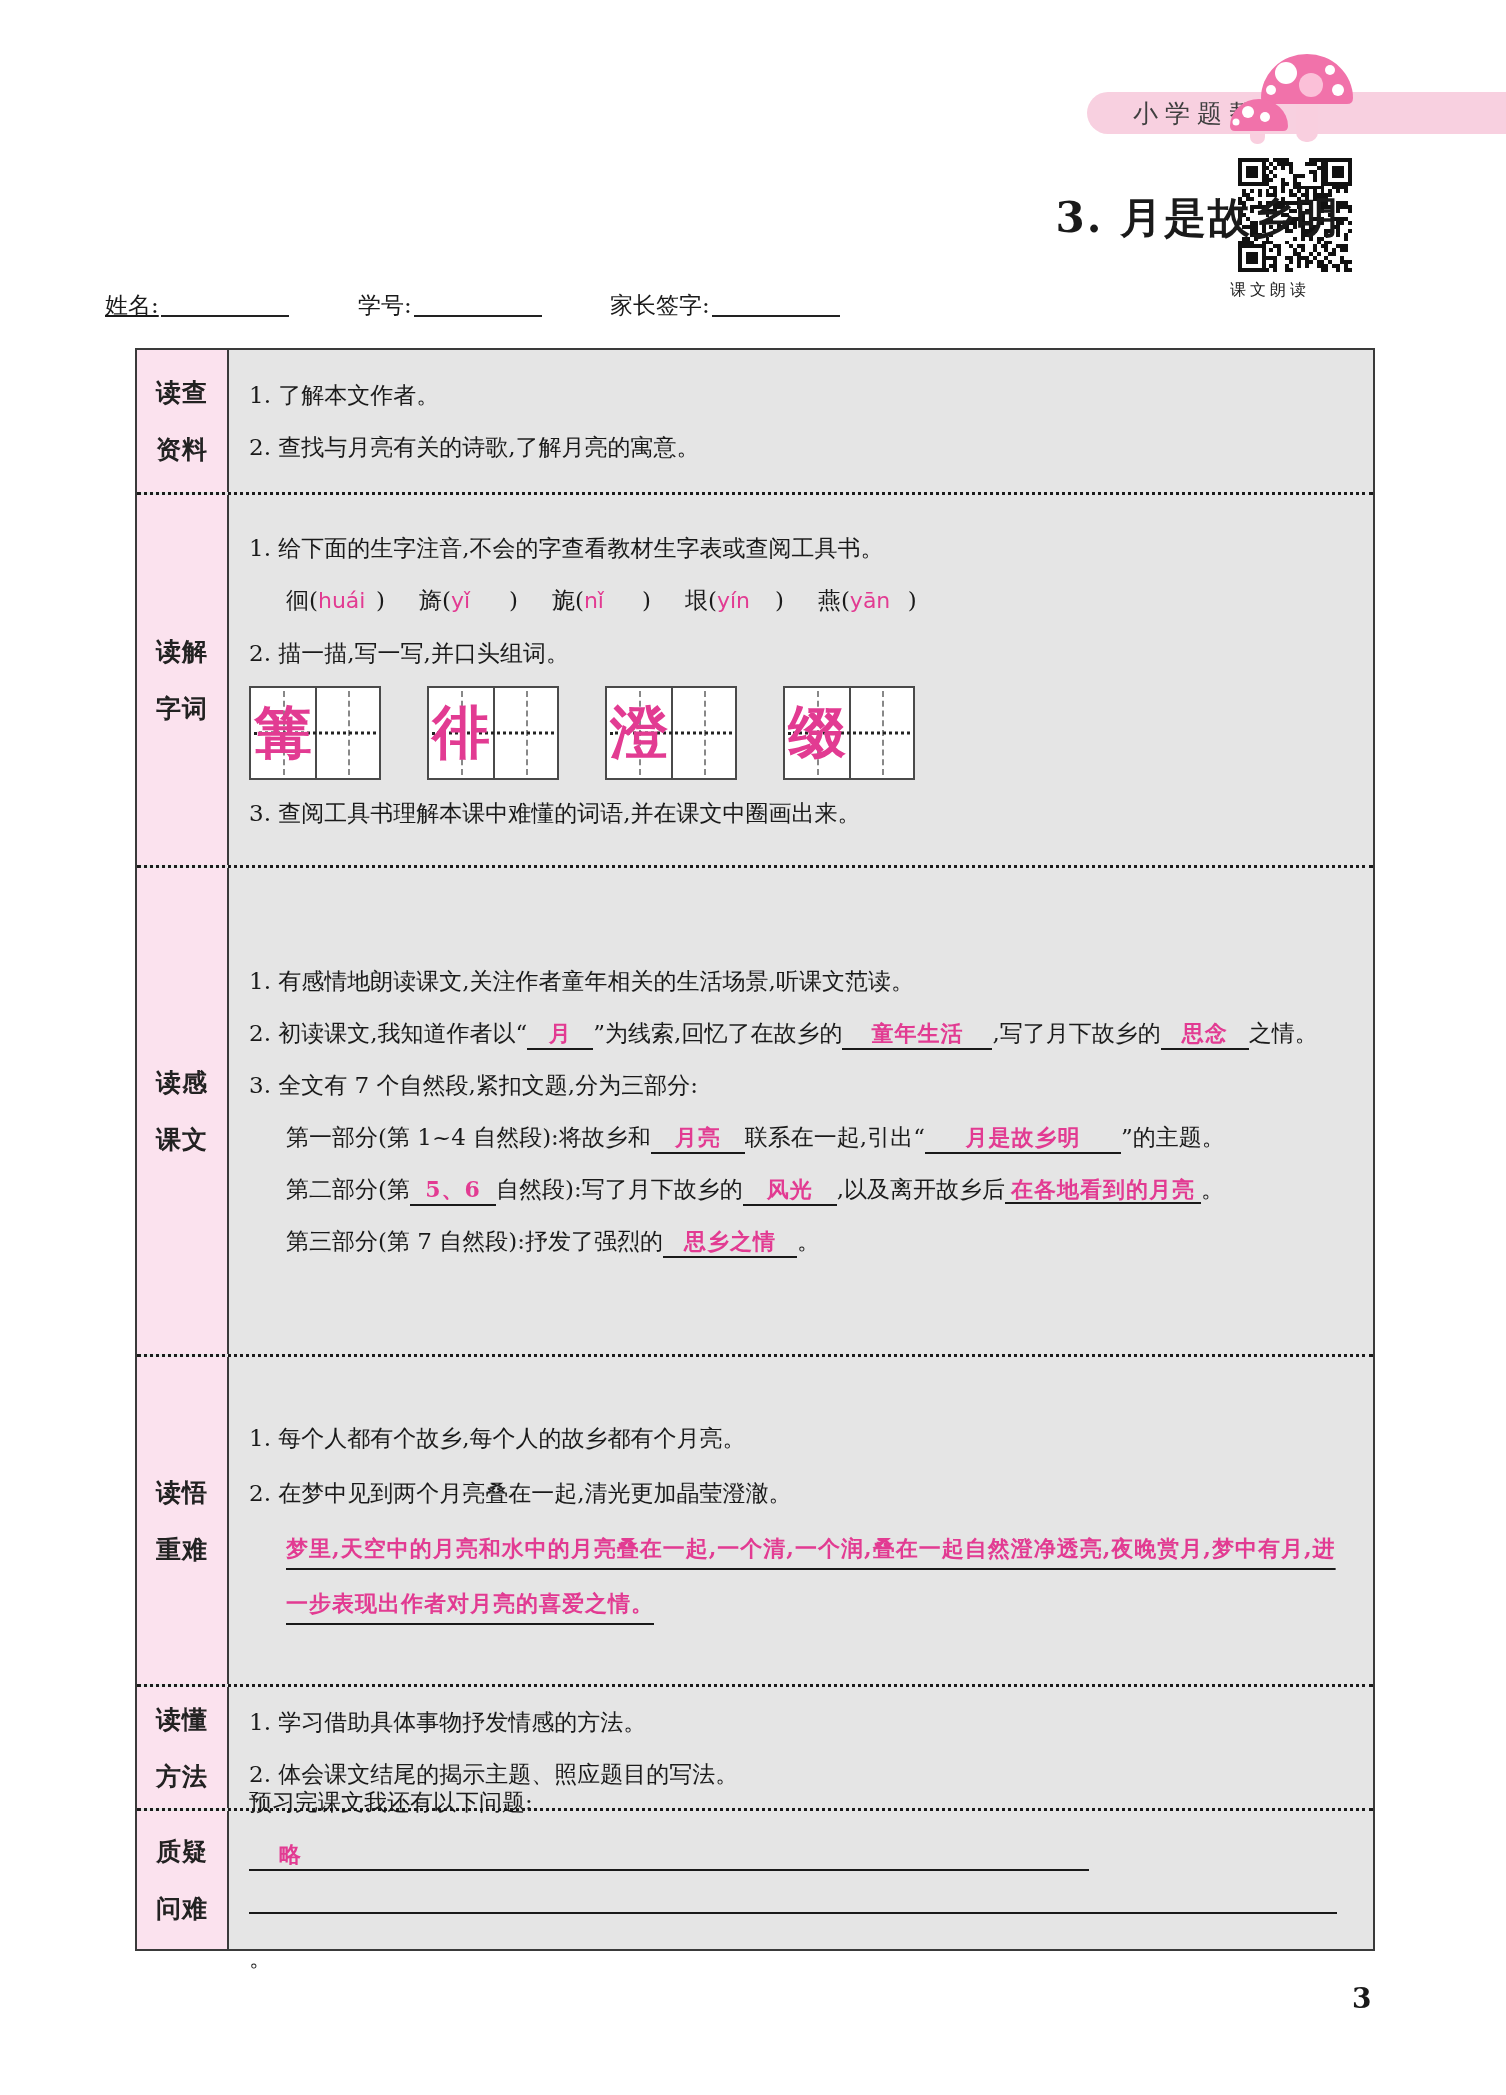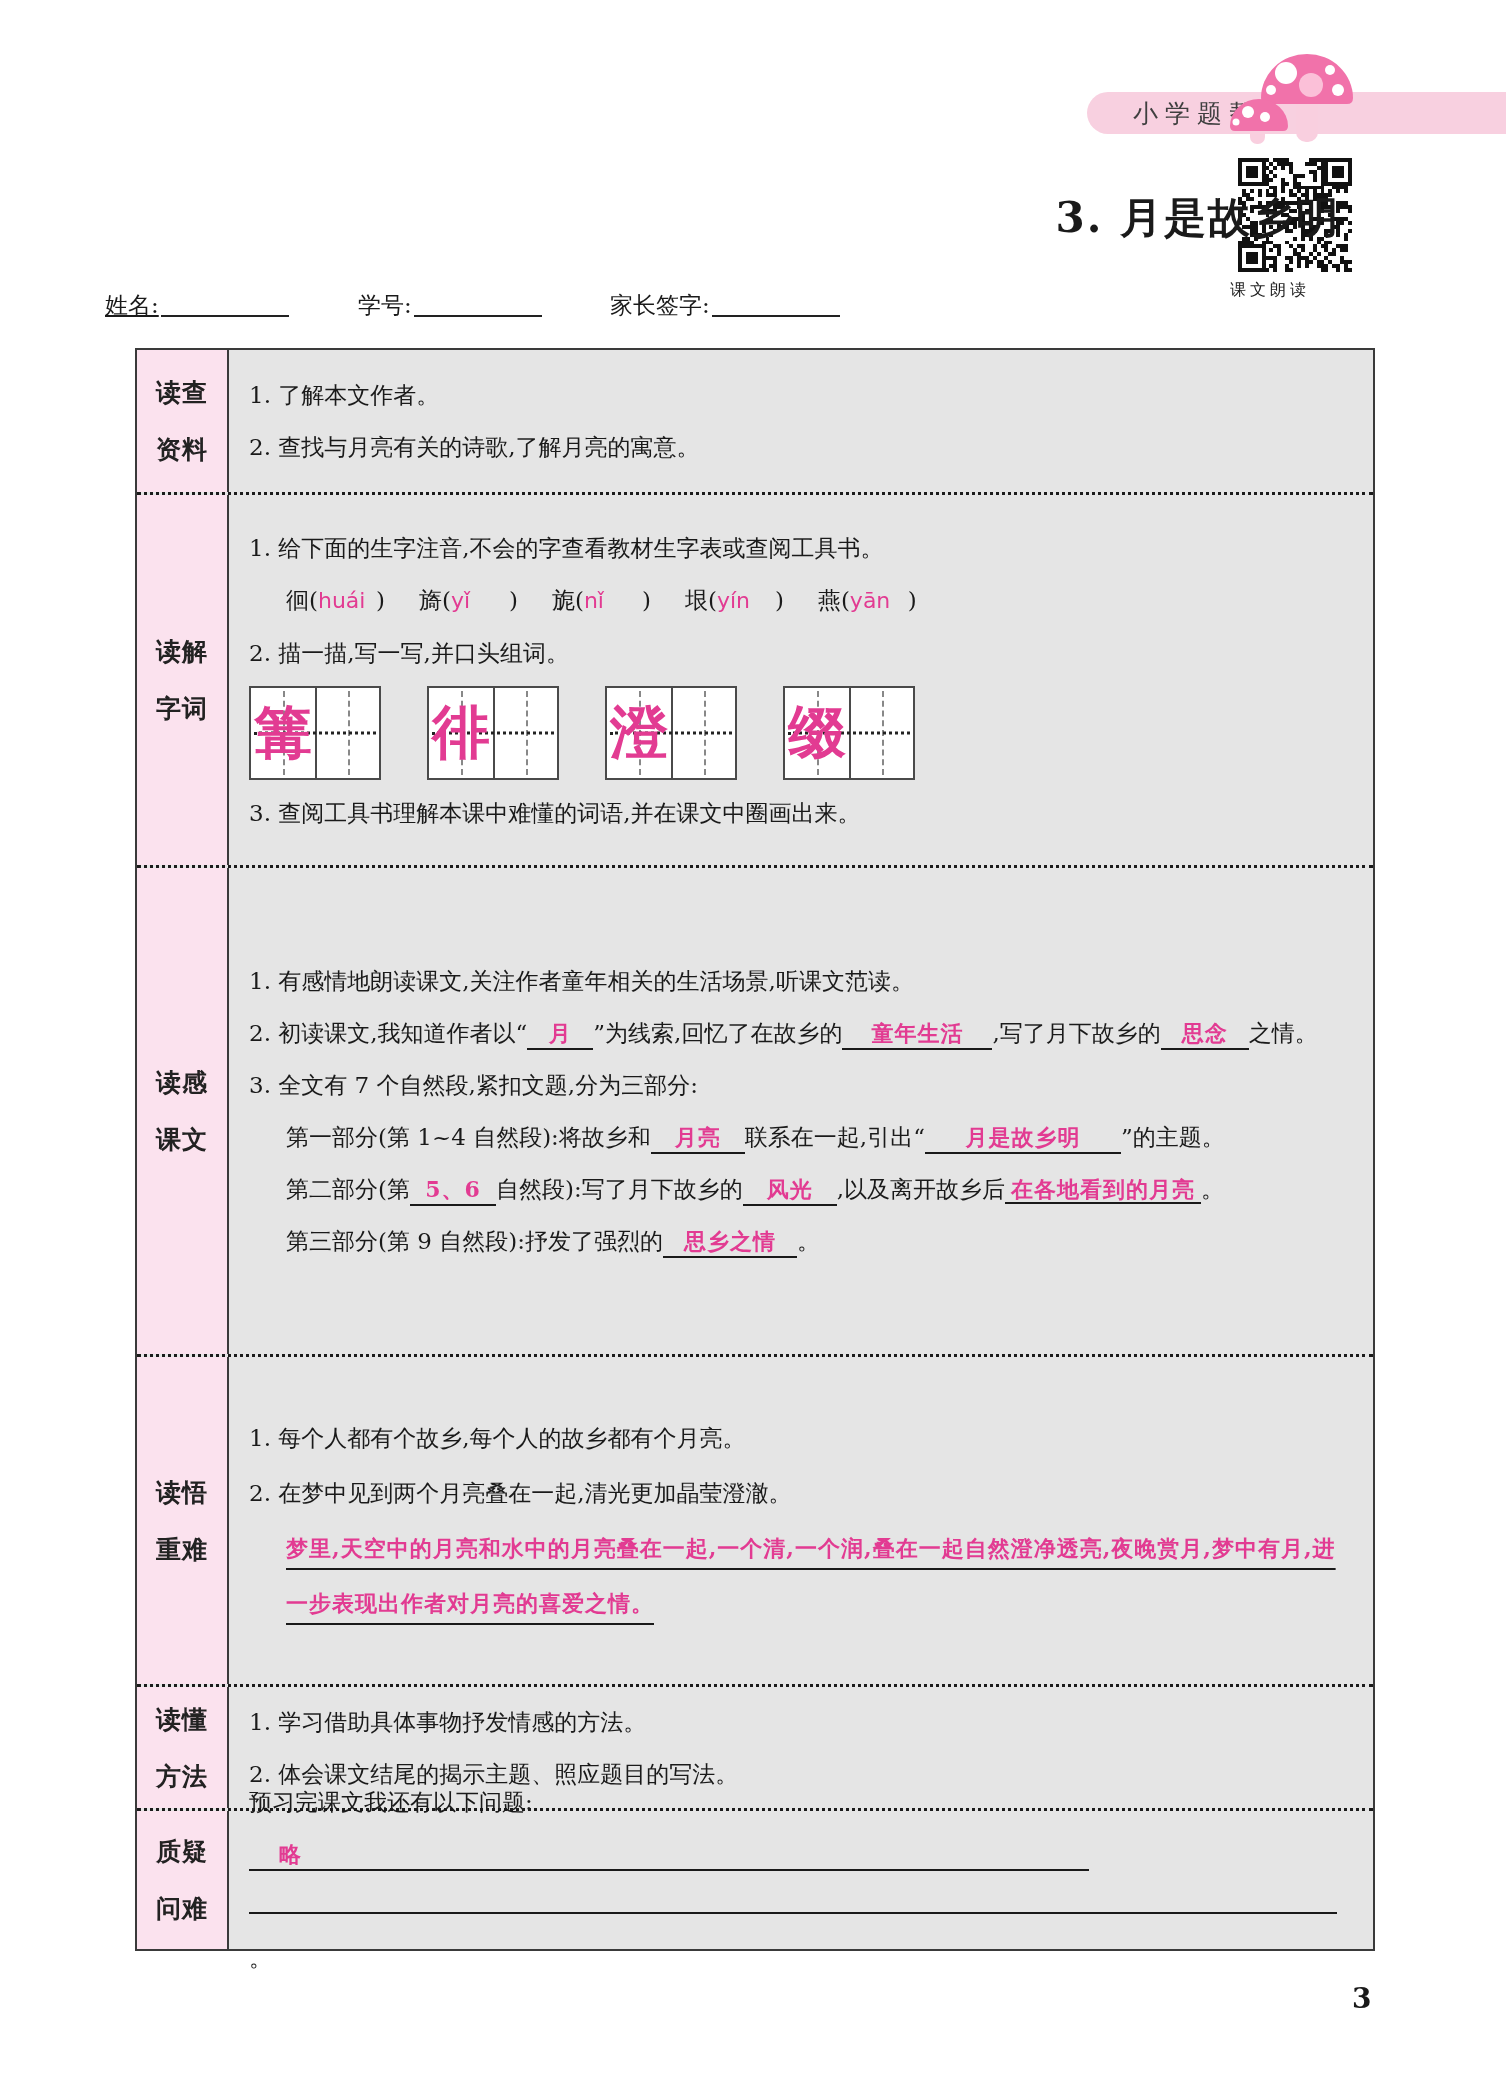--- a/index.html
+++ b/index.html
@@ -592,21 +592,21 @@
         <div class="sec-label">
           <div>读感</div>
           <div>课文</div>
         </div>
         <div class="sec-body">
           <div class="line"><span>1. 有感情地朗读课文,关注作者童年相关的生活场景,听课文范读。</span></div>
           <div class="line"><span>2. 初读课文,我知道作者以“</span><span class="blank" style="min-width: 66px;"><span class="ans">月</span></span><span>”为线索,回忆了在故乡的</span><span class="blank" style="min-width: 150px;"><span class="ans">童年生活</span></span><span>,写了月下故乡的</span><span class="blank" style="min-width: 88px;"><span class="ans">思念</span></span><span>之情。</span></div>
           <div class="line"><span>3. 全文有 7 个自然段,紧扣文题,分为三部分:</span></div>
           <div class="line indent"><span>第一部分(第 1~4 自然段):将故乡和</span><span class="blank" style="min-width: 94px;"><span class="ans">月亮</span></span><span>联系在一起,引出“</span><span class="blank" style="min-width: 196px;"><span class="ans">月是故乡明</span></span><span>”的主题。</span></div>
           <div class="line indent"><span>第二部分(第</span><span class="blank" style="min-width: 86px;"><span class="ans">5、6</span></span><span>自然段):写了月下故乡的</span><span class="blank" style="min-width: 94px;"><span class="ans">风光</span></span><span>,以及离开故乡后</span><span class="blankwrap">在各地看到的月亮</span><span>。</span></div>
-          <div class="line indent"><span>第三部分(第 9 自然段):抒发了强烈的</span><span class="blank" style="min-width: 134px;"><span class="ans">思乡之情</span></span><span>。</span></div>
+          <div class="line indent"><span>第三部分(第 7 自然段):抒发了强烈的</span><span class="blank" style="min-width: 134px;"><span class="ans">思乡之情</span></span><span>。</span></div>
         </div>
       </div>
       <div class="section sec-3">
         <div class="sec-label">
           <div>读悟</div>
           <div>重难</div>
         </div>
         <div class="sec-body">
           <div class="line"><span>1. 每个人都有个故乡,每个人的故乡都有个月亮。</span></div>
           <div class="line"><span>2. 在梦中见到两个月亮叠在一起,清光更加晶莹澄澈。</span></div>

